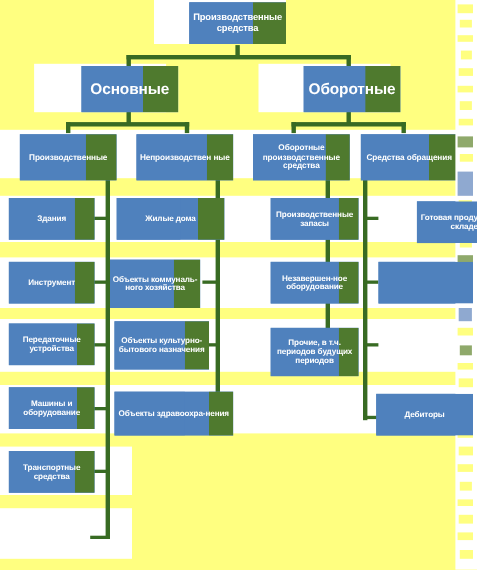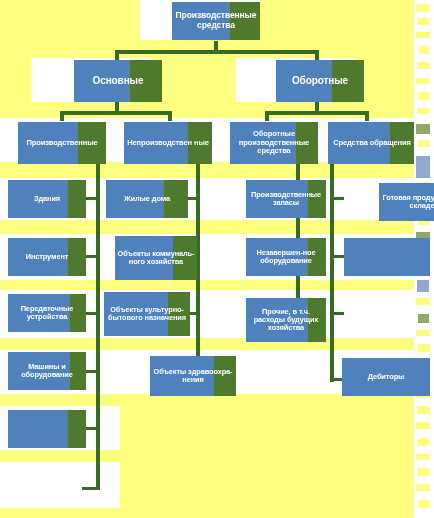--- a/index.html
+++ b/index.html
@@ -65,21 +65,21 @@
   
   .node .face {
     position: absolute;
     left: 0; top: 0;
     height: 100%;
     background: #4F81BD;
     z-index: 1;
   }
 
   .lvl1 { font-size: 8.5px; }
-  .lvl2 { font-size: 10px; }
+  .lvl2 { font-size: 14px; }
   .lvl3 { font-size: 7.5px; }
   .leaf { font-size: 7.4px; }
 
   
   #edge-artifact {
     position: absolute;
     top: 0;
     right: 0;
     width: 20px;
     height: 518px;
@@ -218,63 +218,64 @@
 
   <div class="node leaf" style="left:8px; top:352px; width:78px; height:38px;">
     <div class="shadow" style="width:16px;"></div>
     <div class="face" style="width:62px;"></div>
     <div class="txt">Машины и оборудование</div>
   </div>
 
   <div class="node leaf" style="left:8px; top:410px; width:78px; height:38px;">
     <div class="shadow" style="width:18px;"></div>
     <div class="face" style="width:60px;"></div>
-  </div>
-
-
-  <div class="node leaf" style="left:106px; top:180px; width:82px; height:38px;">
+    <div class="txt">Транспортные средства</div>
+  </div>
+
+
+  <div class="node leaf" style="left:106px; top:180px; width:98px; height:38px;">
     <div class="shadow" style="width:24px;"></div>
     <div class="face" style="width:58px;"></div>
     <div class="txt">Жилые дома</div>
   </div>
 
-  <div class="node leaf" style="left:115px; top:236px; width:82px; height:44px;text-align:center;">
+  <div class="node leaf" style="left:100px; top:236px; width:82px; height:44px;text-align:center;">
     <div class="shadow" style="width:24px;"></div>
     <div class="face" style="width:58px;"></div>
     <div class="txt">Объекты коммуналь-ного хозяйства</div>
   </div>
 
   <div class="node leaf" style="left:104px; top:292px; width:86px; height:44px;">
     <div class="shadow" style="width:22px;"></div>
     <div class="face" style="width:64px;"></div>
     <div class="txt">Объекты культурно-бытового назначения</div>
   </div>
 
-  <div class="node leaf" style="left:104px; top:356px; width:86px; height:40px;margin-left:46px;">
+  <div class="node leaf" style="left:104px; top:356px; width:108px; height:40px;">
     <div class="shadow" style="width:22px;"></div>
     <div class="face" style="width:64px;"></div>
     <div class="txt">Объекты здравоохра-нения</div>
   </div>
 
   <div class="node leaf" style="left:246px; top:180px; width:80px; height:38px;">
     <div class="shadow" style="width:18px;"></div>
     <div class="face" style="width:62px;"></div>
     <div class="txt">Производственные запасы</div>
   </div>
 
   <div class="node leaf" style="left:246px; top:238px; width:80px; height:38px;">
     <div class="shadow" style="width:18px;"></div>
     <div class="face" style="width:62px;"></div>
     <div class="txt">Незавершен-ное оборудование</div>
   </div>
 
   <div class="node leaf" style="left:246px; top:298px; width:80px; height:44px;">
     <div class="shadow" style="width:18px;"></div>
     <div class="face" style="width:62px;"></div>
-    <div class="txt">Прочие, в т.ч. расходы будущих хозяйства</div>
+    <div class="txt">Прочие, в т.ч. периодов будущих периодов</div>
   </div>
 
   <div class="node leaf" style="left:344px; top:183px; width:86px; height:38px;margin-left:35px;">
     <div class="shadow" style="width:0px;"></div>
     <div class="face" style="width:86px;"></div>
     <div class="txt">Готовая продукция на складе</div>
   </div>
 
   <div class="node leaf" style="left:344px; top:238px; width:86px; height:38px;">
     <div class="shadow" style="width:0px;"></div>

